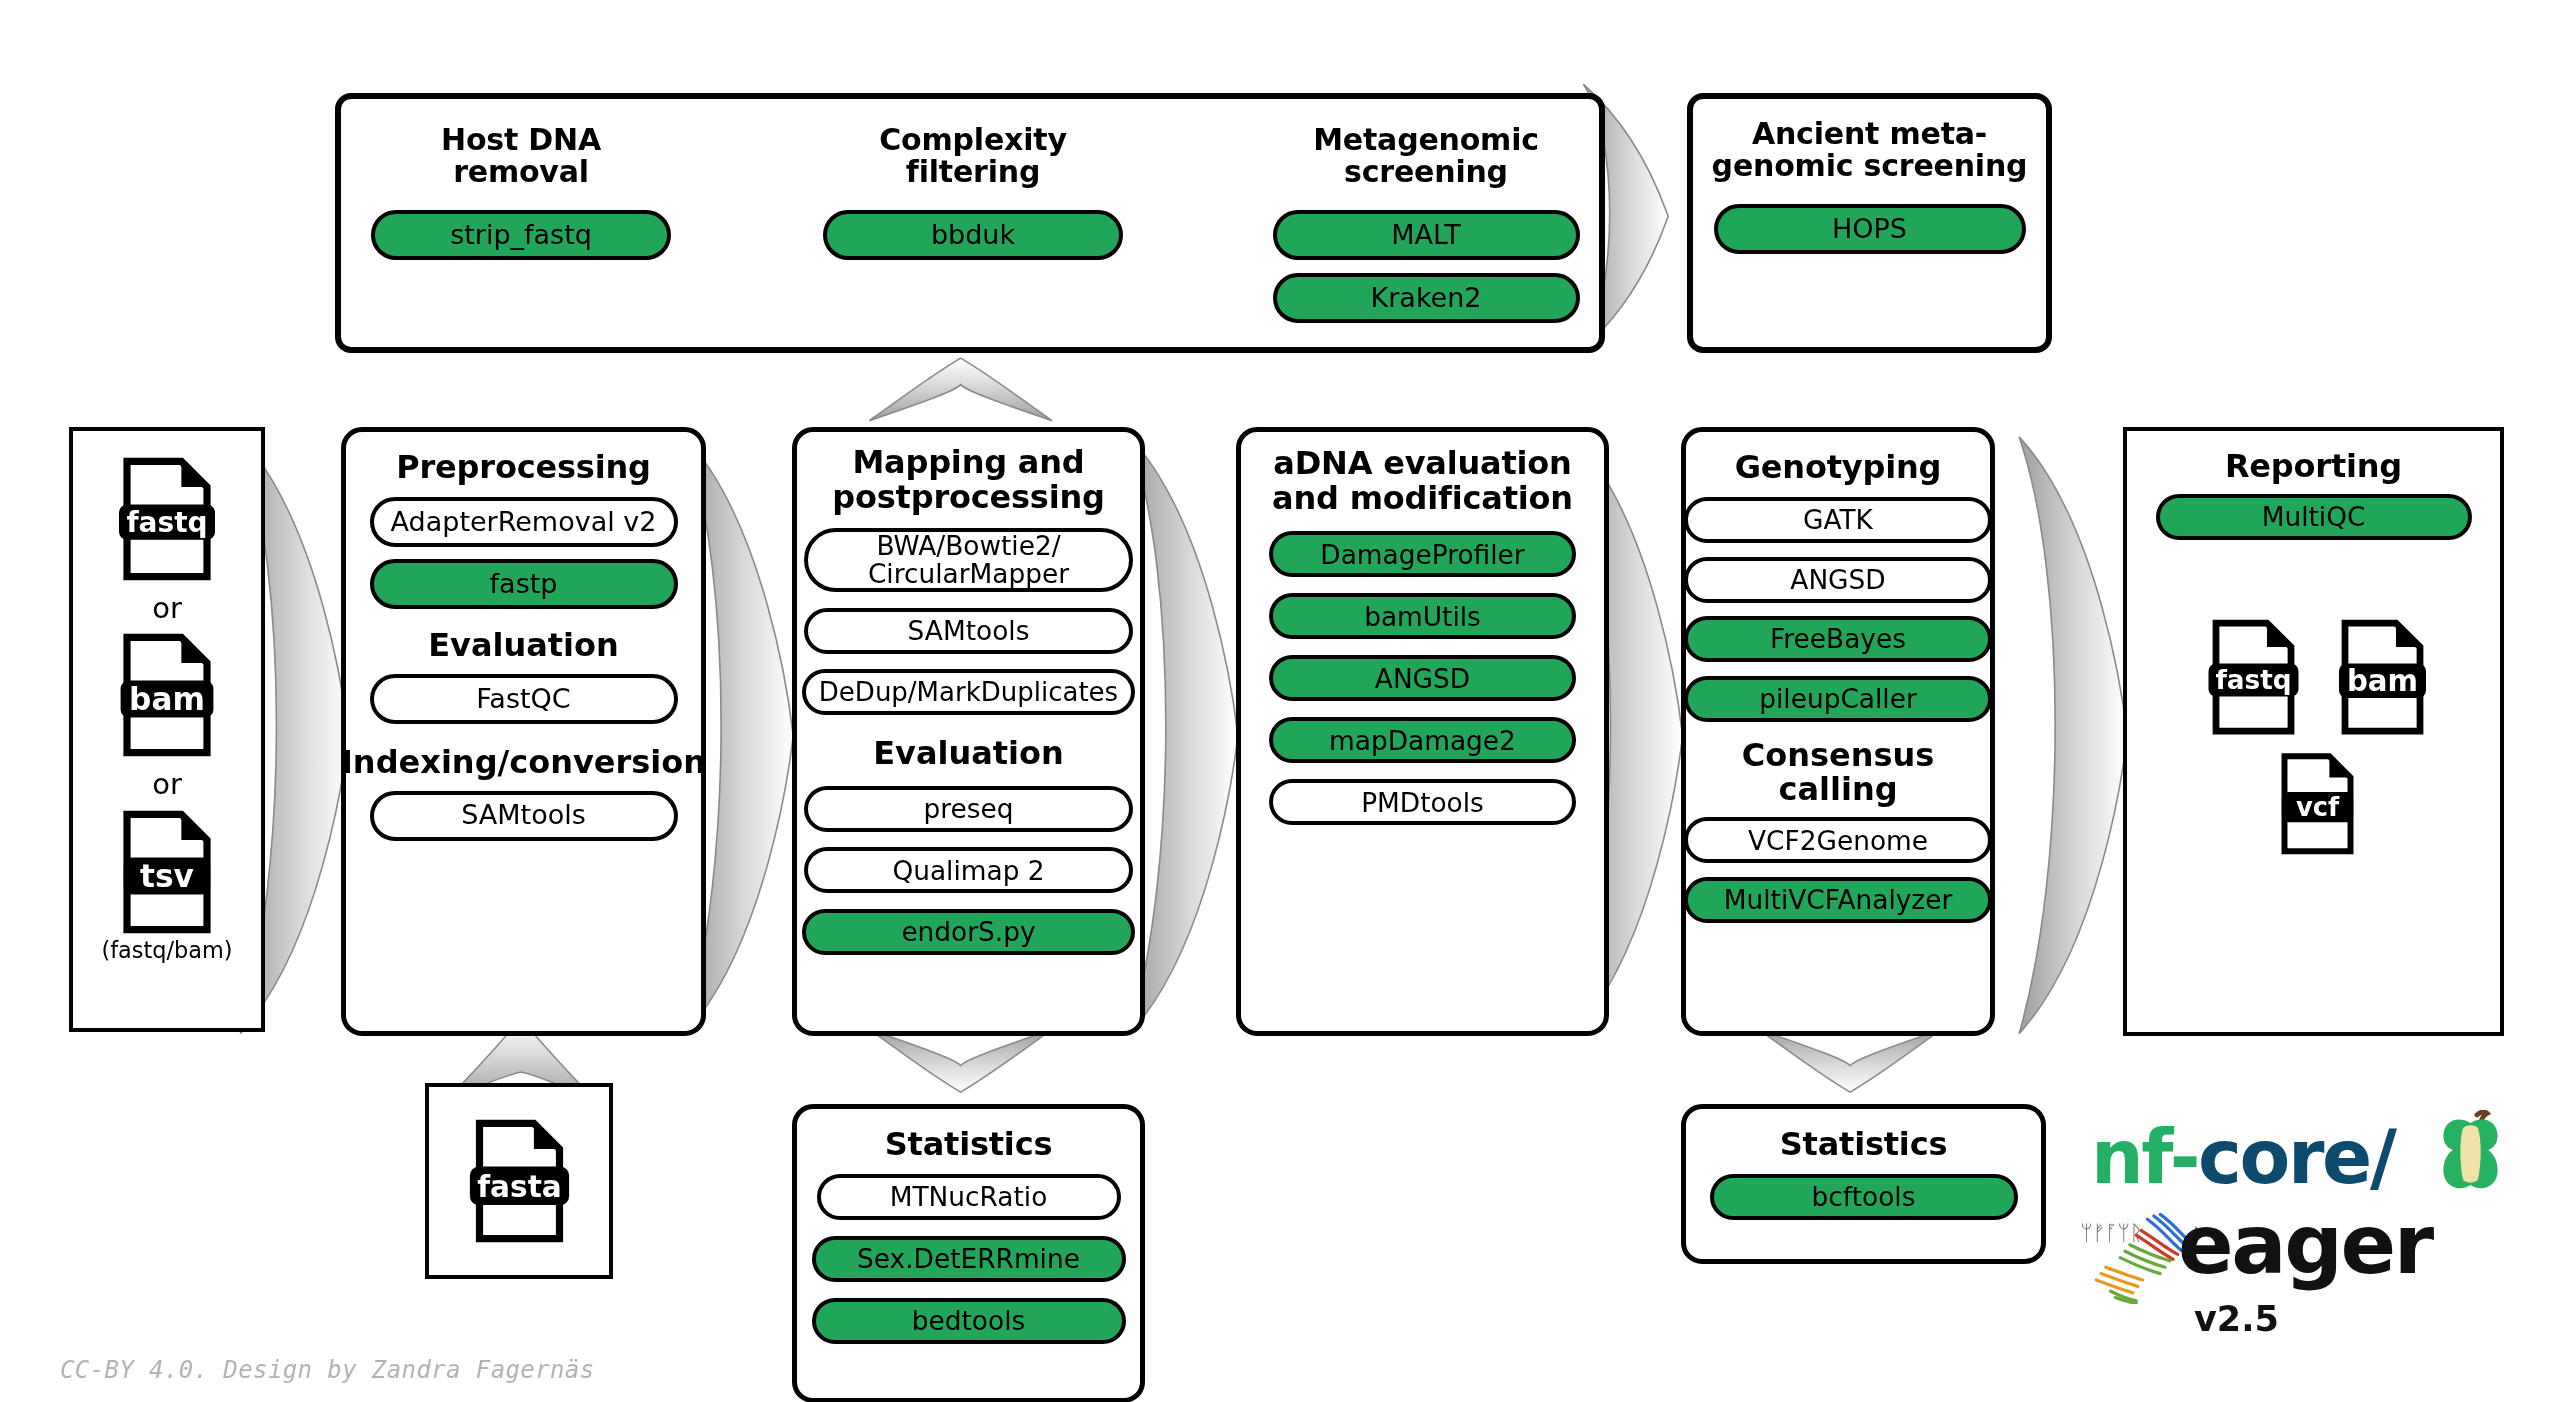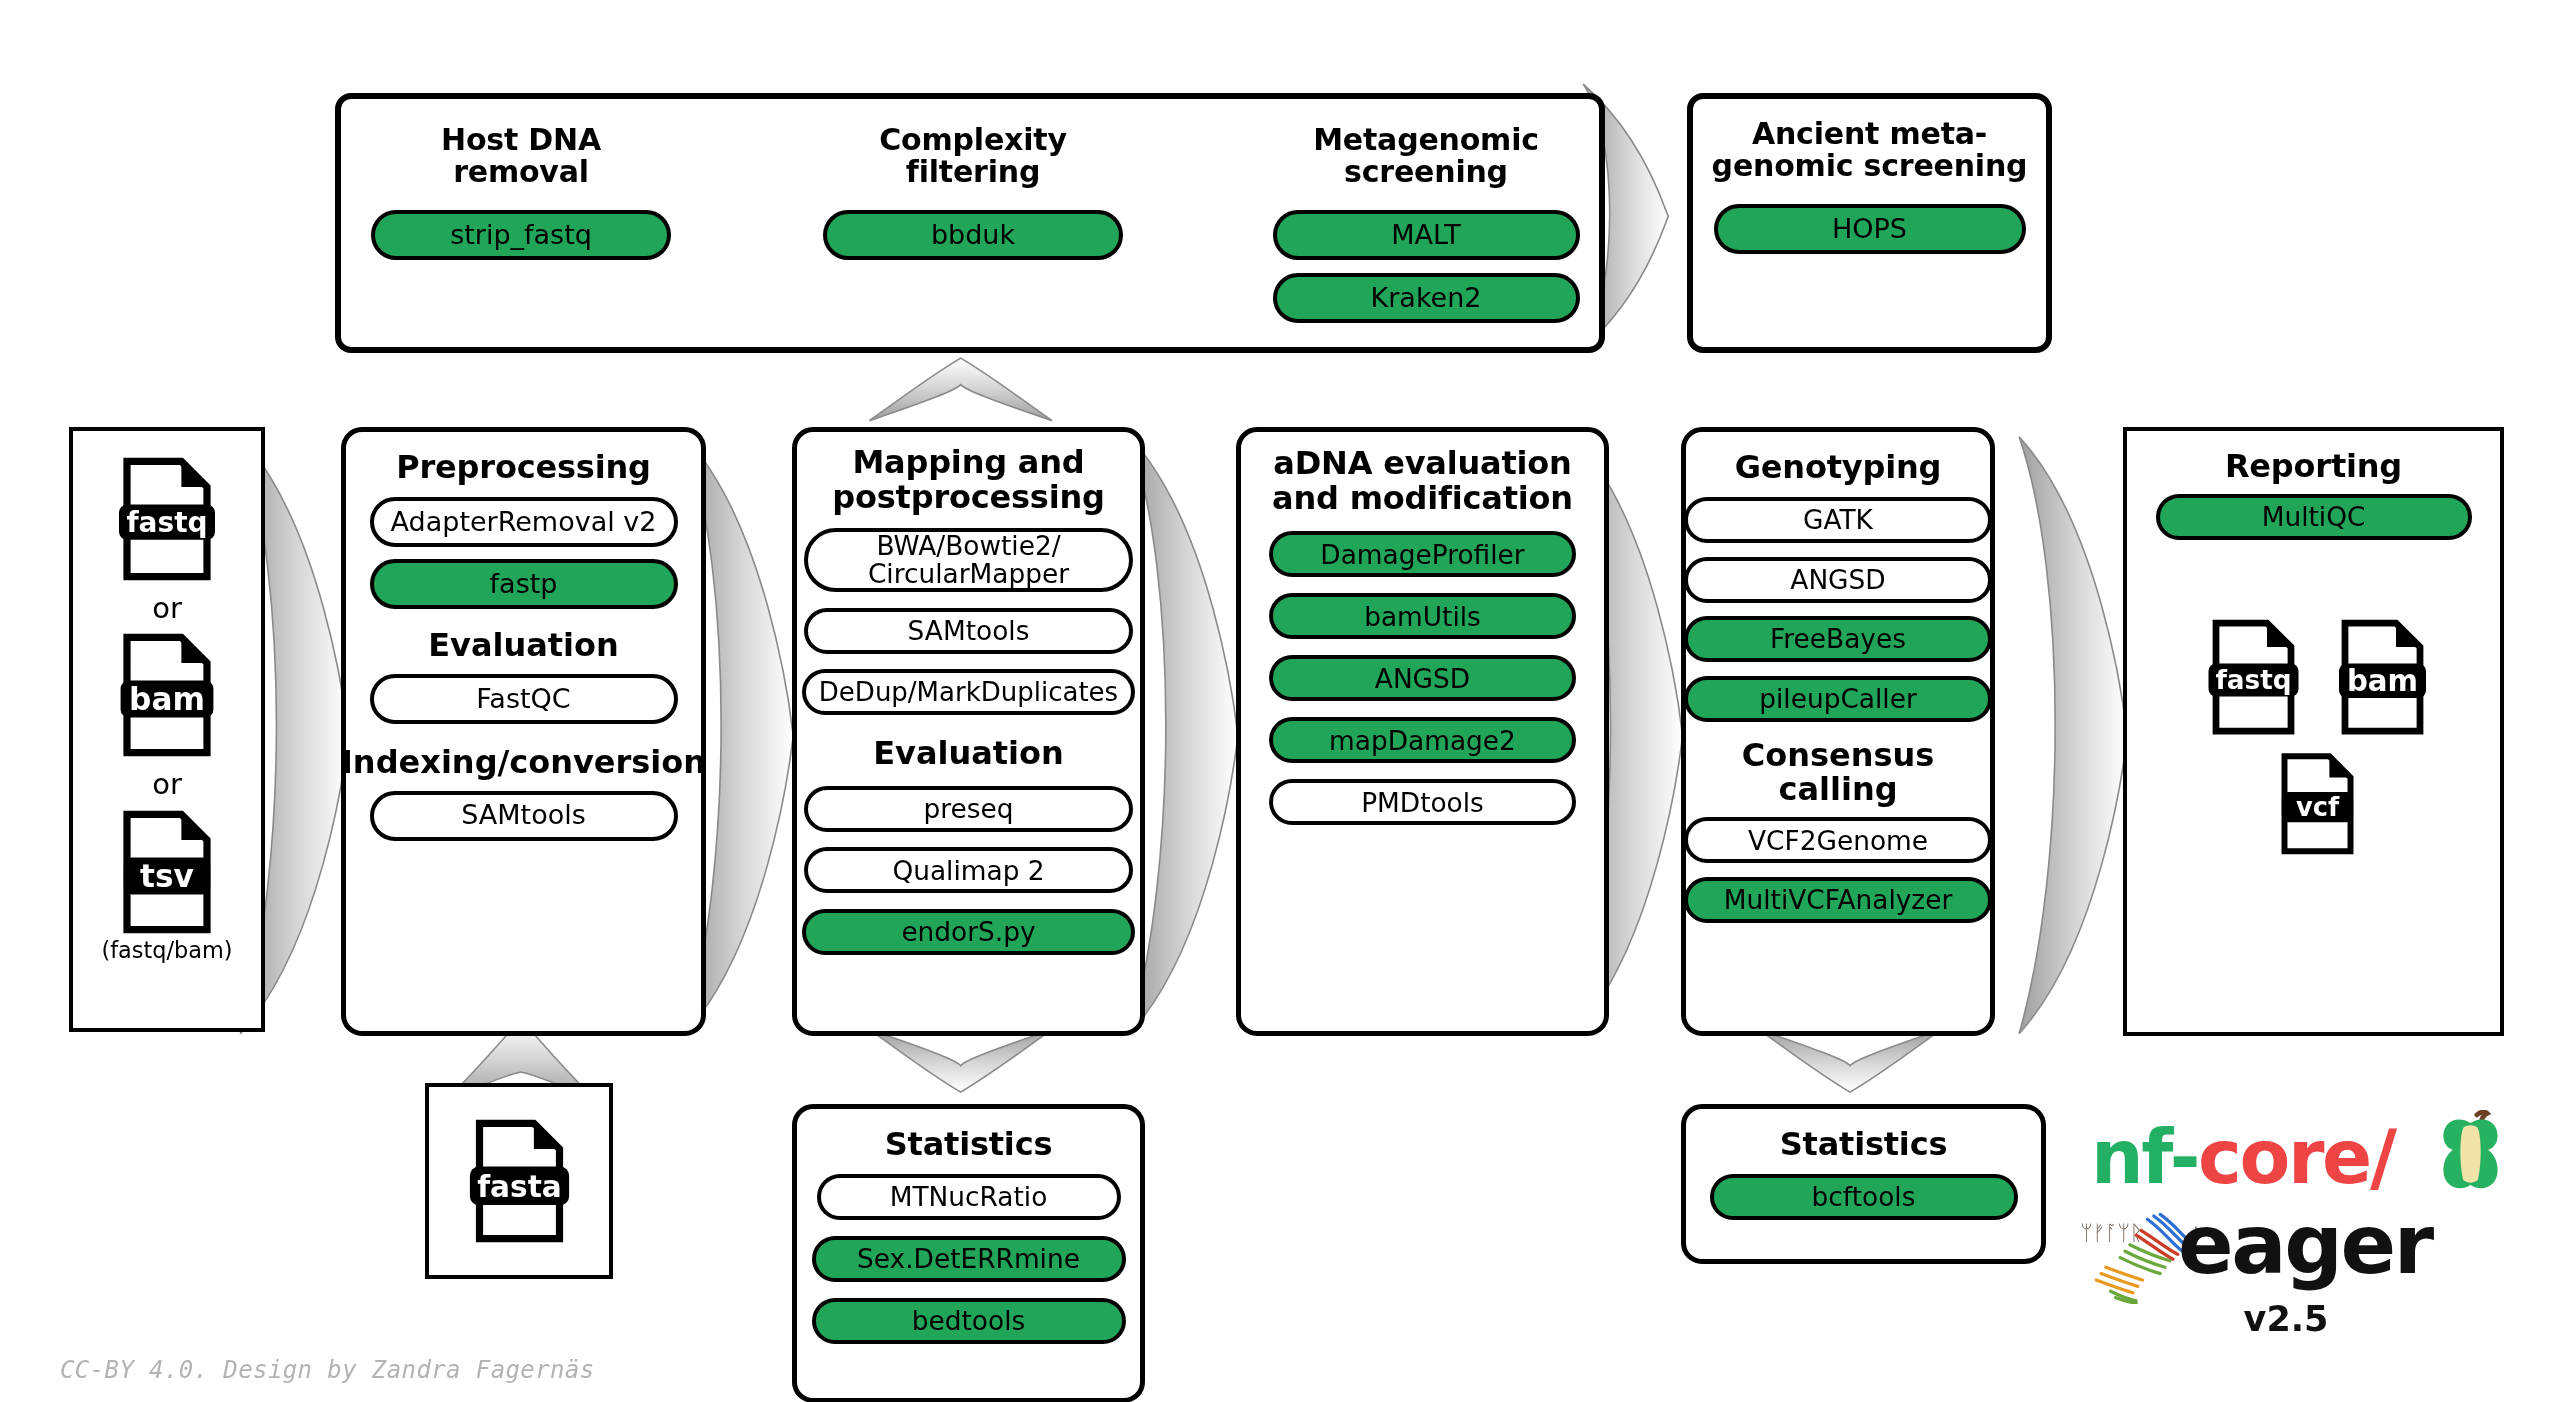--- a/index.html
+++ b/index.html
@@ -47,26 +47,26 @@
     letter-spacing:0.4px;white-space:nowrap;
   }
 
   
   .logo-wrap{position:absolute;}
   .logo-line1{
     font-weight:bold;letter-spacing:-2.4px;white-space:nowrap;
     line-height:1;display:flex;align-items:center;
   }
   .logo-nf{color:#24b064;}
-  .logo-rest{color:#ef4444;}
+  .logo-rest{color:#0c4a6e;}
   .logo-line2{
     font-weight:bold;letter-spacing:-2.4px;white-space:nowrap;
     line-height:1;color:#111;
   }
-  .logo-ver{font-weight:bold;color:#111;text-align:center;}
+  .logo-ver{font-weight:bold;color:#111;text-align:left;}
 </style>
 </head>
 <body>
 
 <svg class="arrow" style="left:0;top:0;width:2576px;height:1403px;" viewBox="0 0 3215 1751">
   <defs>
     <linearGradient id="gH" x1="0" y1="0" x2="1" y2="0">
       <stop offset="0%" stop-color="#9e9e9e"></stop>
       <stop offset="55%" stop-color="#d8d8d8"></stop>
       <stop offset="100%" stop-color="#ffffff"></stop>

